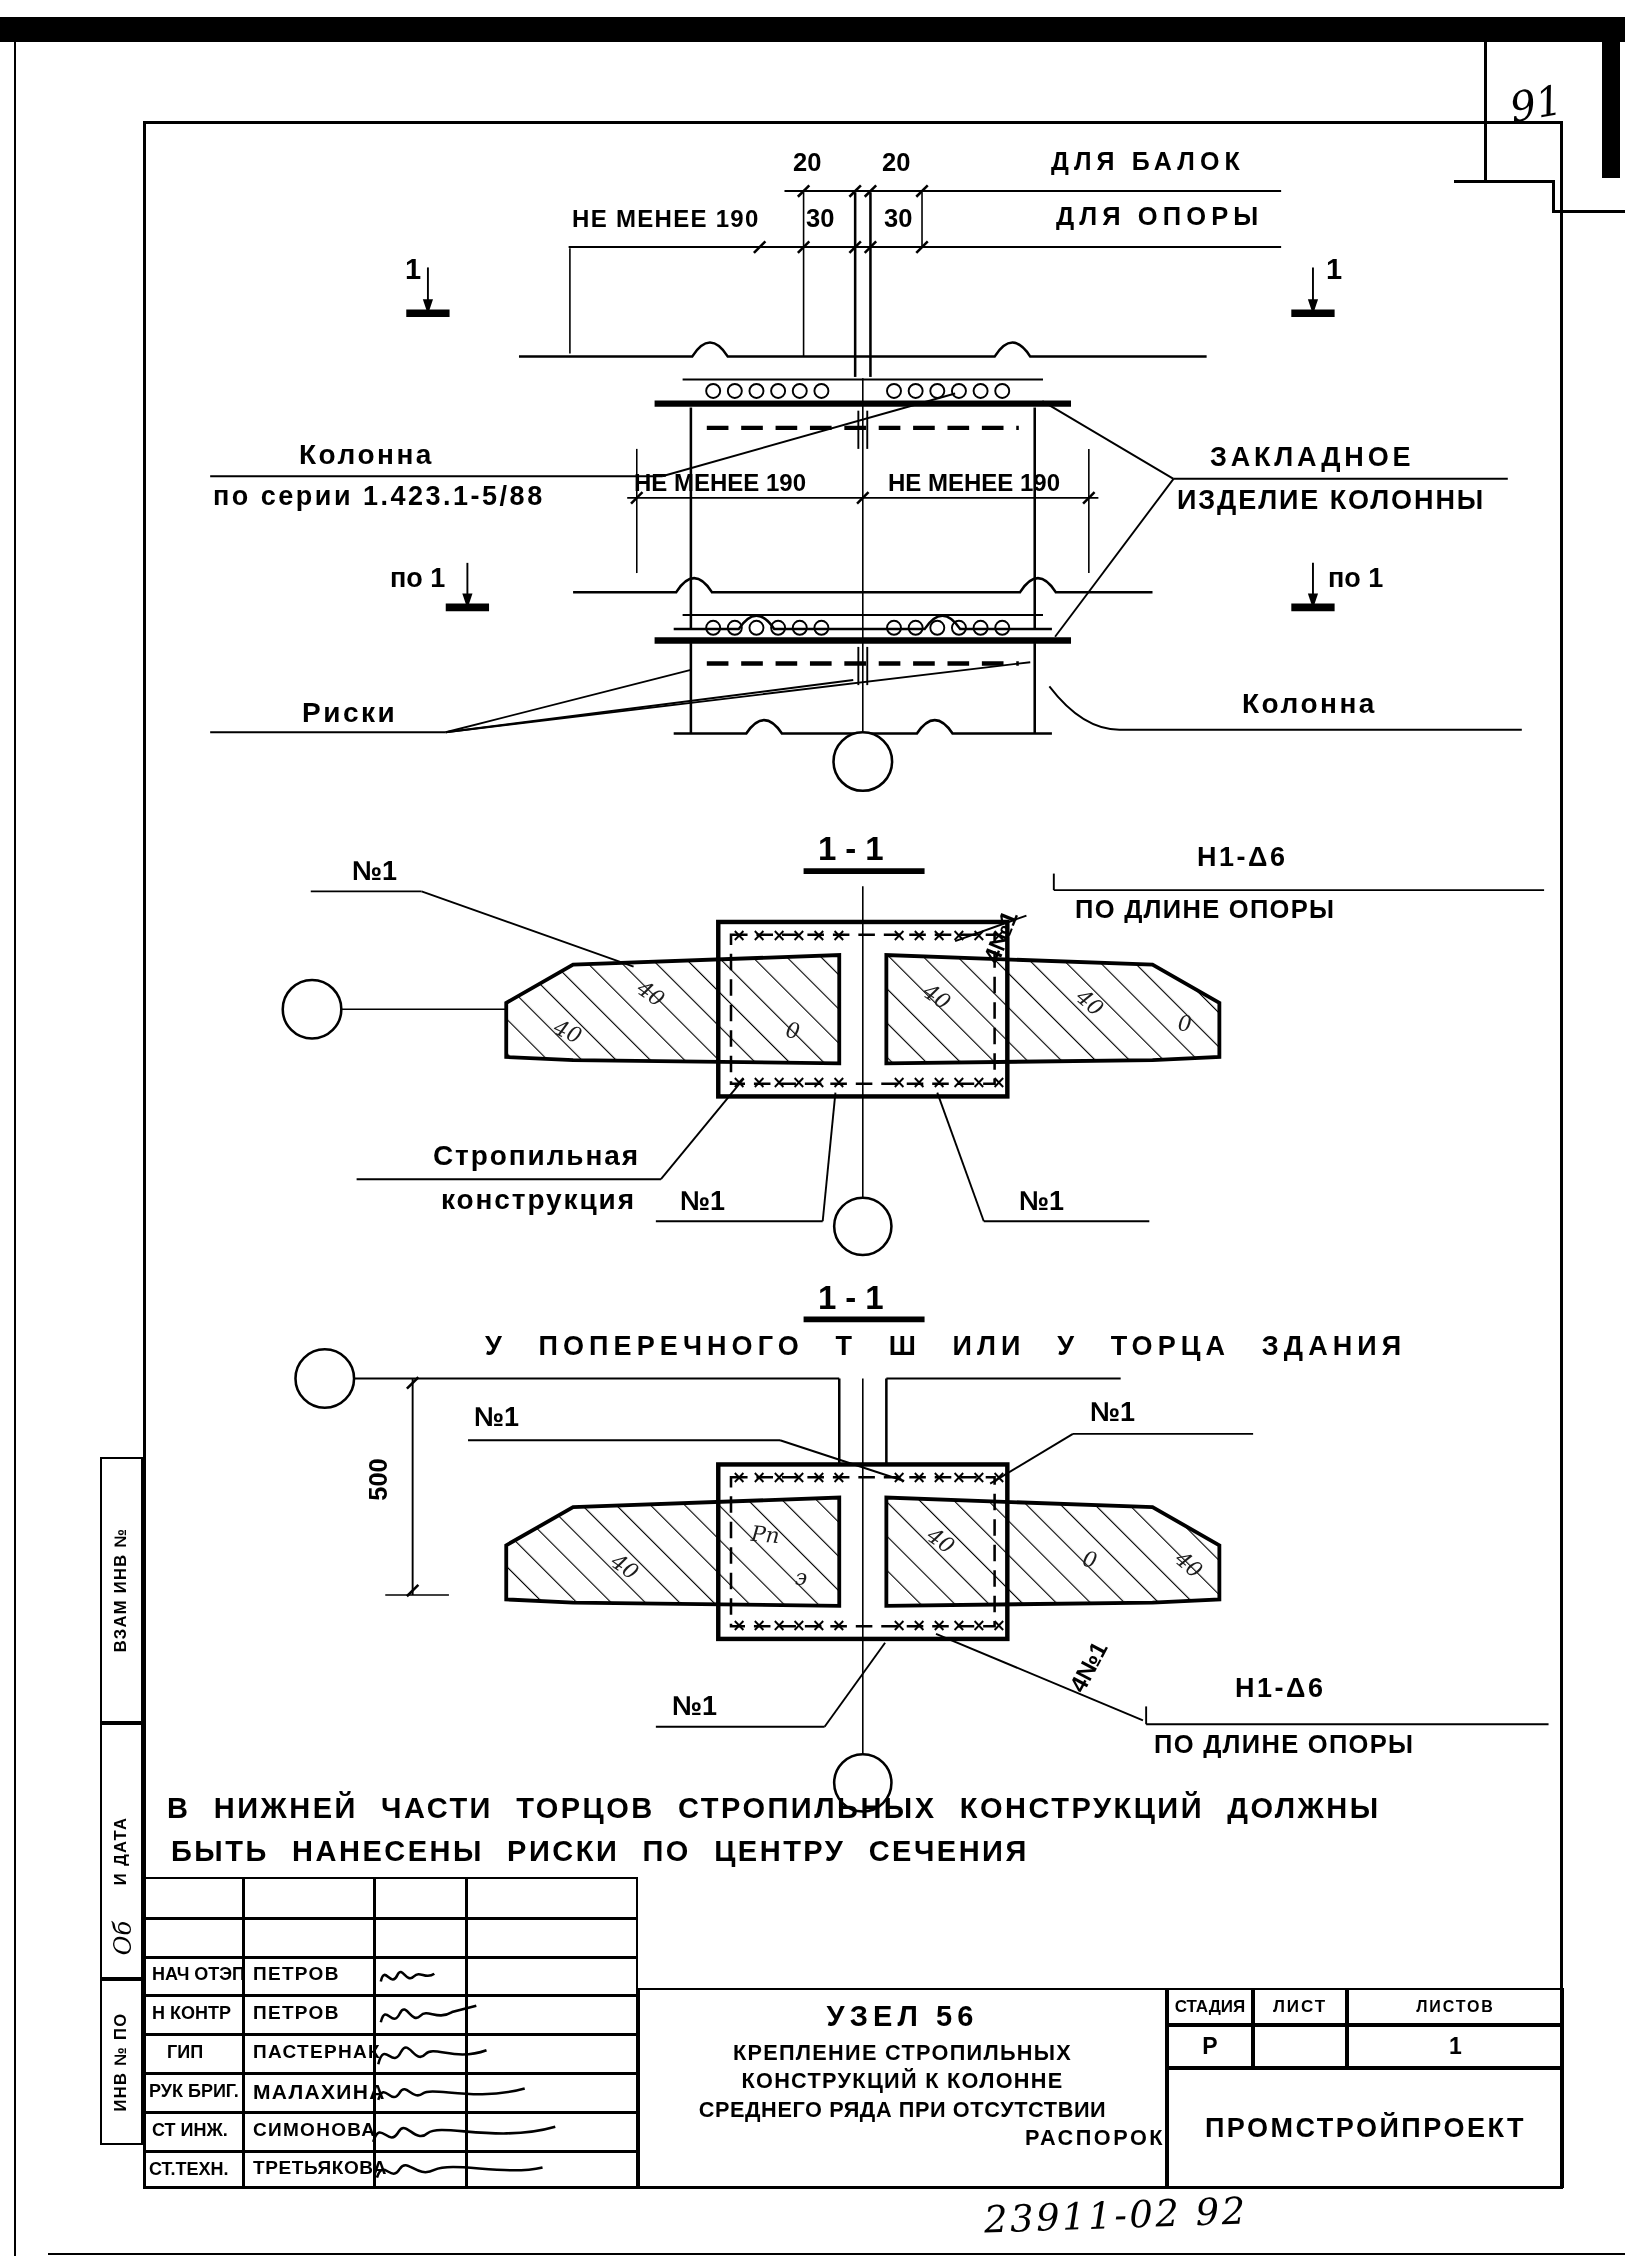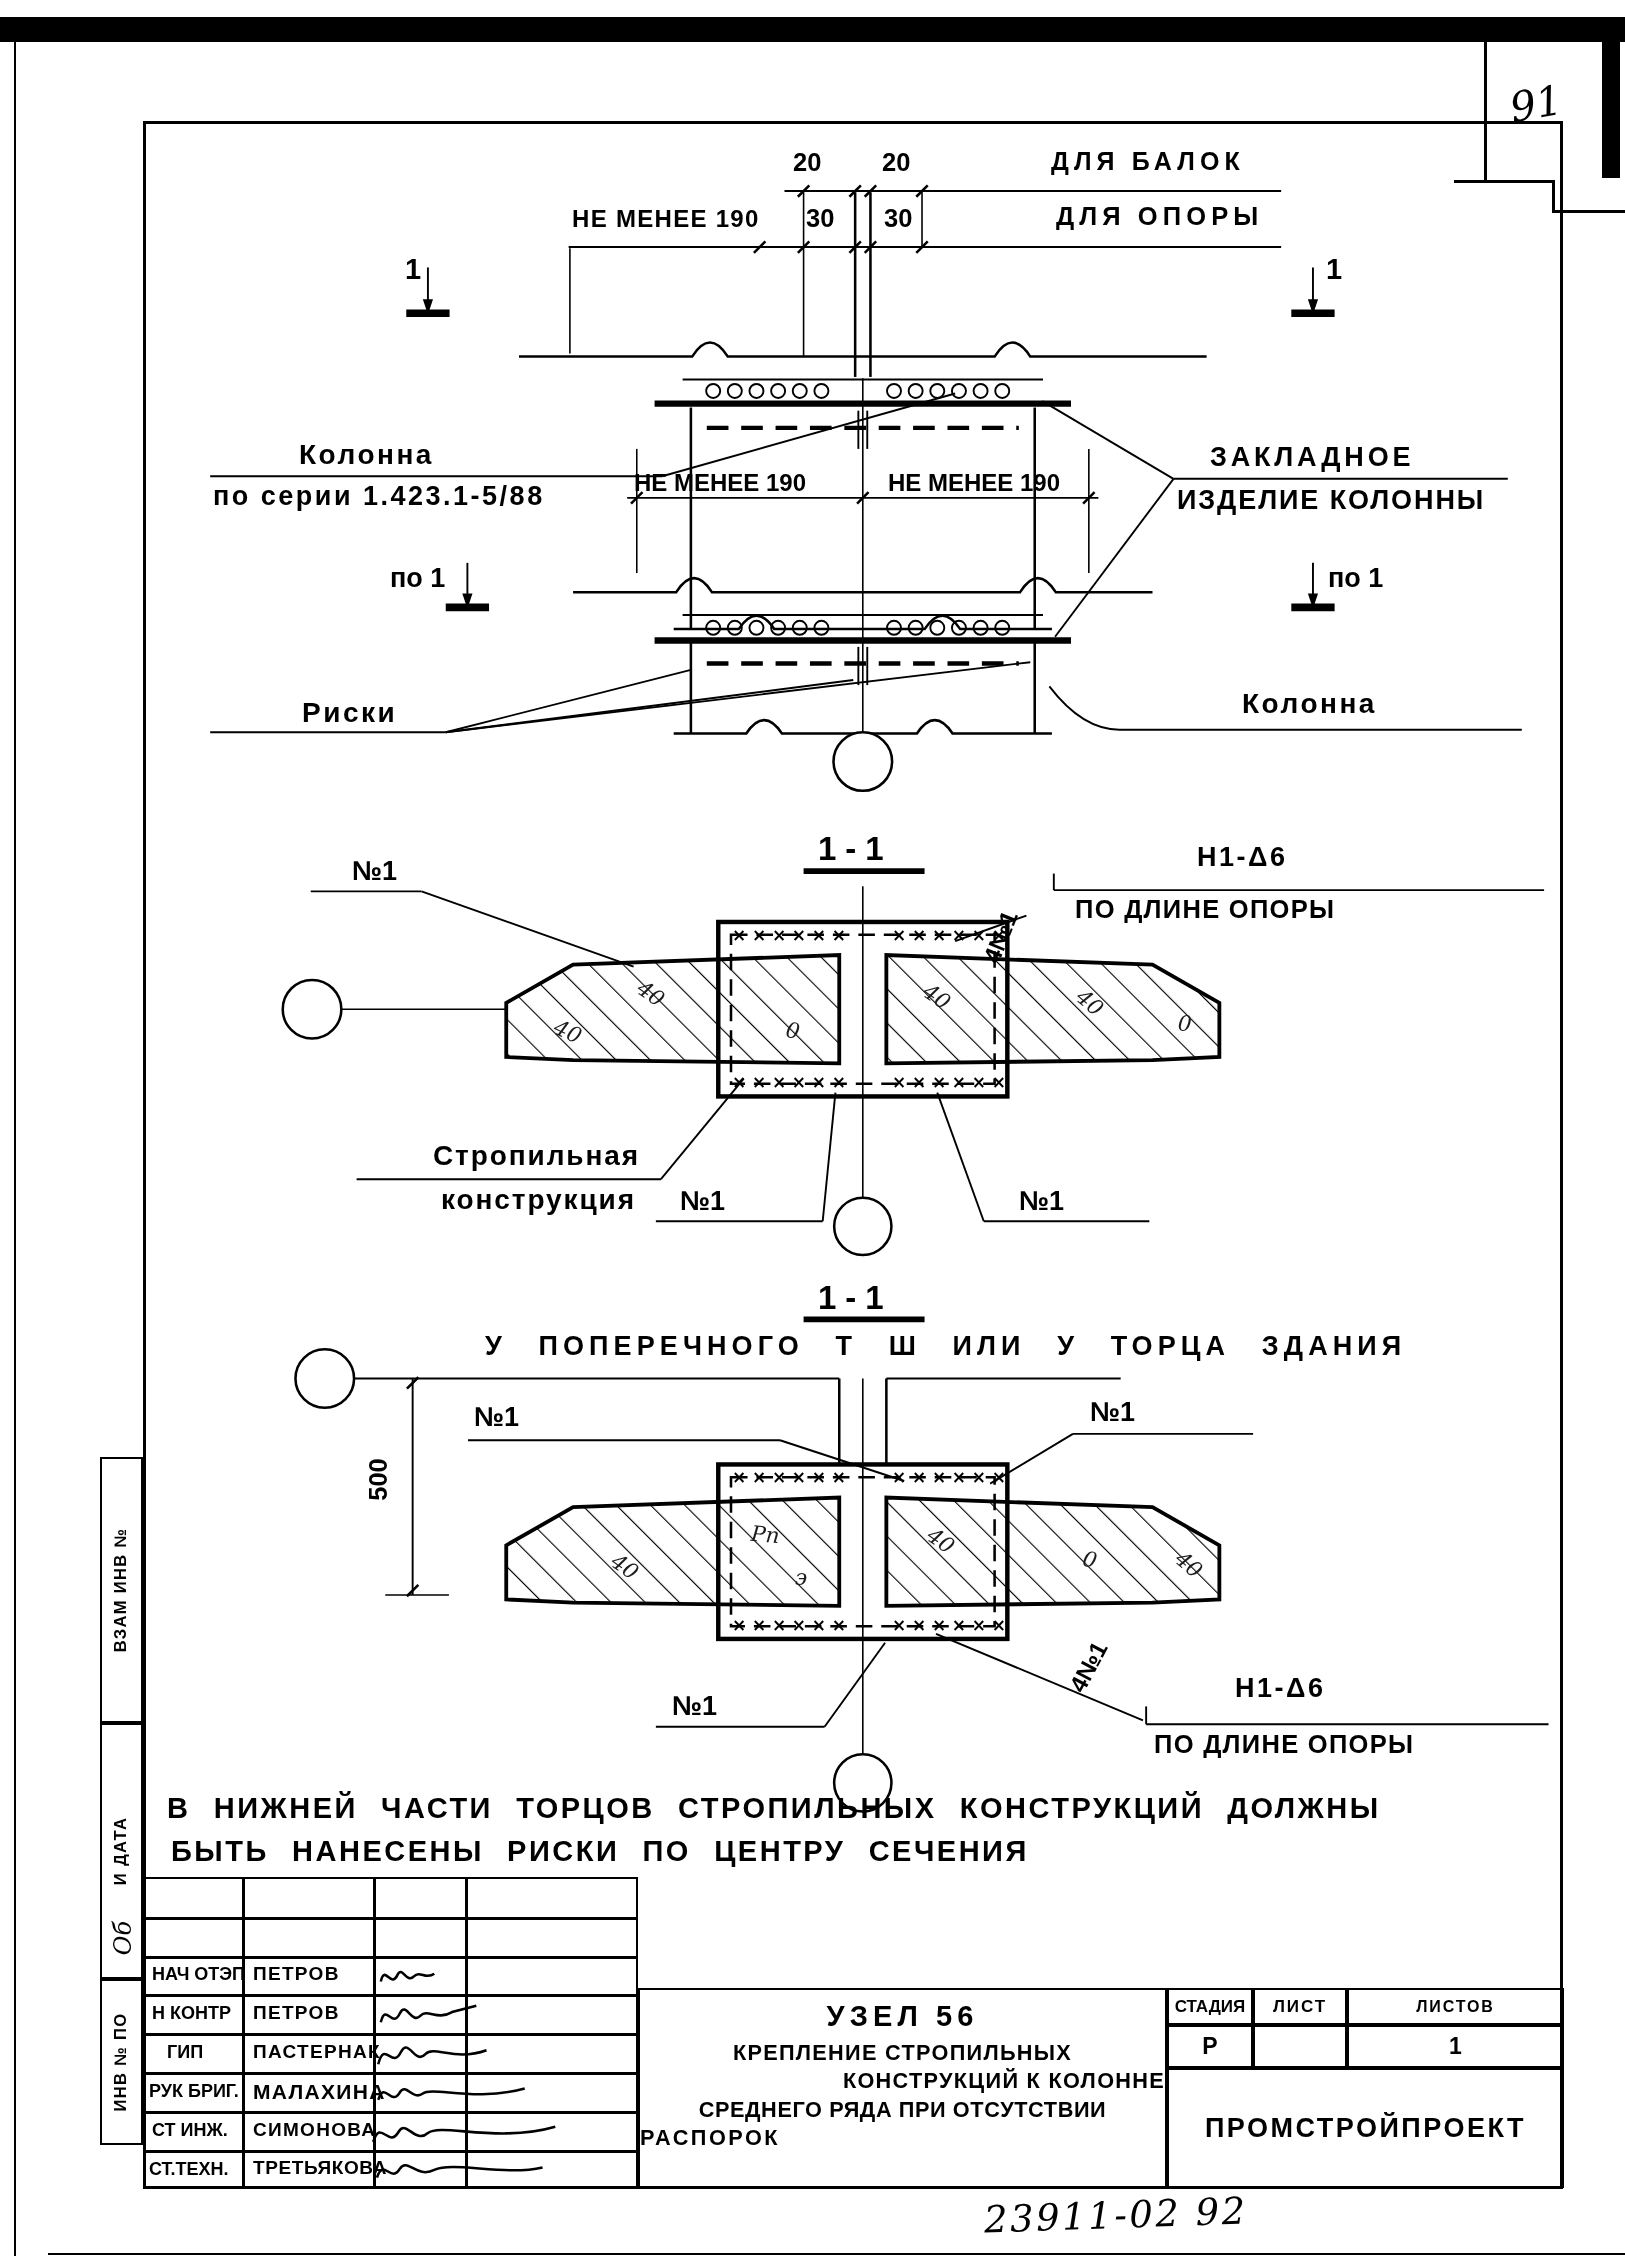--- a/index.html
+++ b/index.html
@@ -305,23 +305,23 @@
   <div class="lbl" style="left:149px;top:2081px;font-size:18px">РУК БРИГ.</div>
   <div class="lbl" style="left:253px;top:2080px;font-size:21px;letter-spacing:1.3px">МАЛАХИНА</div>
   <div class="lbl" style="left:152px;top:2120px;font-size:18px">СТ ИНЖ.</div>
   <div class="lbl" style="left:253px;top:2119px;font-size:19px;letter-spacing:1.3px">СИМОНОВА</div>
   <div class="lbl" style="left:149px;top:2159px;font-size:18px">СТ.ТЕХН.</div>
   <div class="lbl" style="left:253px;top:2157px;font-size:19px;letter-spacing:0.6px">ТРЕТЬЯКОВА</div>
 
   <div class="box" style="left:638px;top:1988px;width:529px;height:201px">
     <div class="tbt" style="text-align:center;margin-top:10.2px;font-size:29px;letter-spacing:5.1px">УЗЕЛ 56</div>
     <div class="tbt" style="text-align:center;margin-top:6.4px;font-size:21.7px;letter-spacing:1.3px">КРЕПЛЕНИЕ СТРОПИЛЬНЫХ</div>
-    <div class="tbt" style="text-align:right;margin-top:2.5px;font-size:21.7px;letter-spacing:1.3px">КОНСТРУКЦИЙ К КОЛОННЕ</div>
+    <div class="tbt" style="text-align:center;margin-top:2.5px;font-size:21.7px;letter-spacing:1.3px">КОНСТРУКЦИЙ К КОЛОННЕ</div>
     <div class="tbt" style="text-align:center;margin-top:2.5px;font-size:21.7px;letter-spacing:0.6px">СРЕДНЕГО РЯДА ПРИ ОТСУТСТВИИ</div>
-    <div class="tbt" style="text-align:left;margin-top:2.5px;font-size:21.7px;letter-spacing:2.5px">РАСПОРОК</div>
+    <div class="tbt" style="text-align:right;margin-top:2.5px;font-size:21.7px;letter-spacing:2.5px">РАСПОРОК</div>
   </div>
 
   <div class="box center" style="left:1167px;top:1988px;width:86px;height:37px">
     <span class="tbt" style="font-size:17px">СТАДИЯ</span>
   </div>
   <div class="box center" style="left:1253px;top:1988px;width:94px;height:37px">
     <span class="tbt" style="font-size:17px;letter-spacing:1.9px">ЛИСТ</span>
   </div>
   <div class="box center" style="left:1347px;top:1988px;width:217px;height:37px">
     <span class="tbt" style="font-size:16px;letter-spacing:1.9px">ЛИСТОВ</span>

